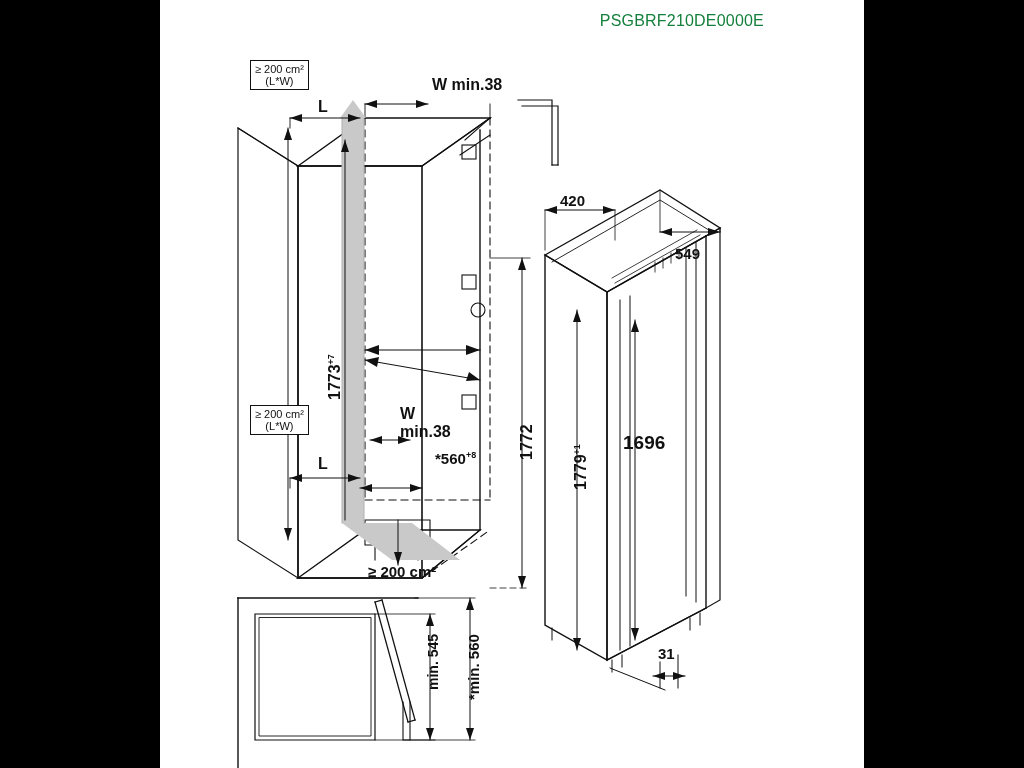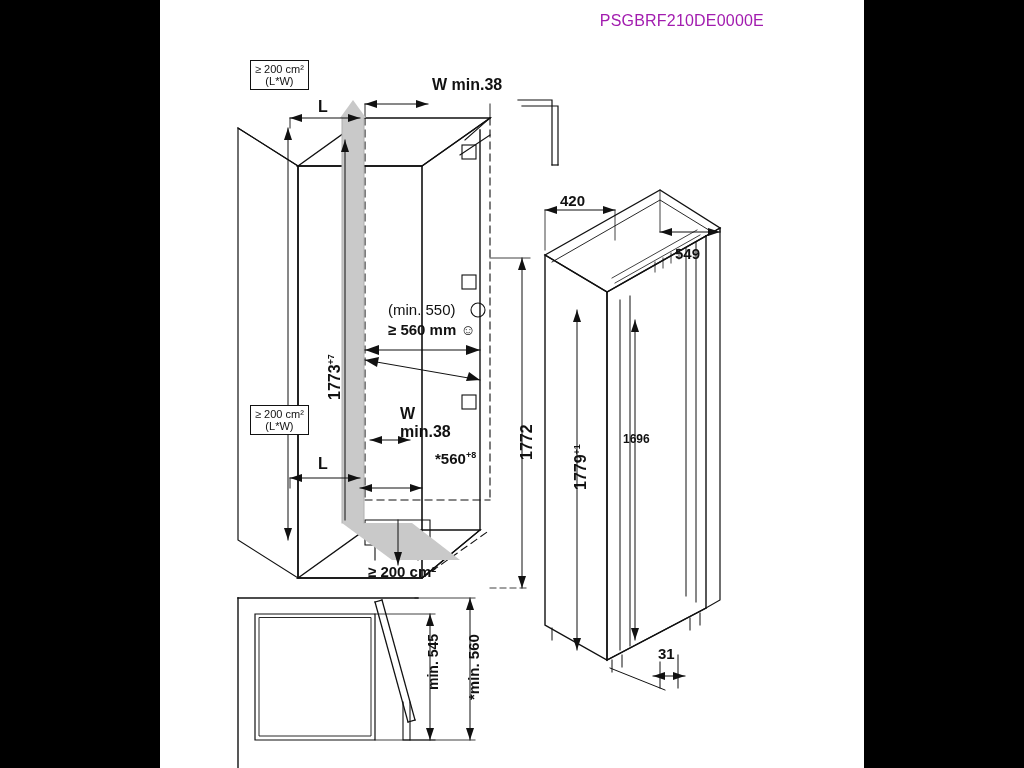--- a/index.html
+++ b/index.html
@@ -27,21 +27,21 @@
   }
   #svgwrap {
     position: absolute;
     inset: 0;
   }
   .code-label {
     position: absolute;
     right: 100px;
     top: 12px;
     font-size: 16px;
-    color: #a21caf;
+    color: #15803d;
     letter-spacing: 0.2px;
     white-space: nowrap;
   }
   .dim {
     position: absolute;
     font-size: 14px;
     color: #111;
     white-space: nowrap;
   }
   .dim.bold { font-weight: bold; }
@@ -264,41 +264,37 @@
 
     <div class="dim bold" style="left:240px; top:405px; font-size:16px; line-height:18px;">
       <span>W</span><br>
       <span>min.38</span>
     </div>
 
     <div class="dim bold vert" style="left:166px; top:400px; font-size:16px;">
       <span>1773</span><span class="sup">+7</span>
     </div>
 
-    <div class="dim" style="left:228px; top:300px; font-size:15px; line-height:20px;">
-      <span>(min. 550)</span><br>
-      <span style="font-weight:bold;">≥ 560 mm ☺</span>
-    </div>
 
     <div class="dim bold" style="left:238px; top:450px; font-size:15px;margin-left:37px;">
       <span>*560</span><span class="sup">+8</span>
     </div>
 
     <div class="dim bold" style="left:208px; top:563px; font-size:15px;">≥ 200 cm²</div>
 
     <div class="dim bold vert" style="left:358px; top:460px; font-size:16px;">1772</div>
 
     <div class="dim bold" style="left:400px; top:192px; font-size:15px;">420</div>
     <div class="dim bold" style="left:515px; top:213px; font-size:15px;margin-top:32px;">549</div>
 
     <div class="dim bold vert" style="left:412px; top:490px; font-size:16px;">
       <span>1779</span><span class="sup">+1</span>
     </div>
 
-    <div class="dim bold" style="left:463px; top:432px; font-size:12px;">1696</div>
+    <div class="dim bold" style="left:463px; top:432px; font-size:19px;">1696</div>
 
     <div class="dim bold" style="left:498px; top:645px; font-size:15px;">31</div>
 
     <div class="dim bold vert" style="left:265px; top:690px; font-size:14px;">min. 545</div>
     <div class="dim bold vert" style="left:305px; top:700px; font-size:15px;">*min. 560</div>
 
   </div>
 </div>
 
 </body></html>

